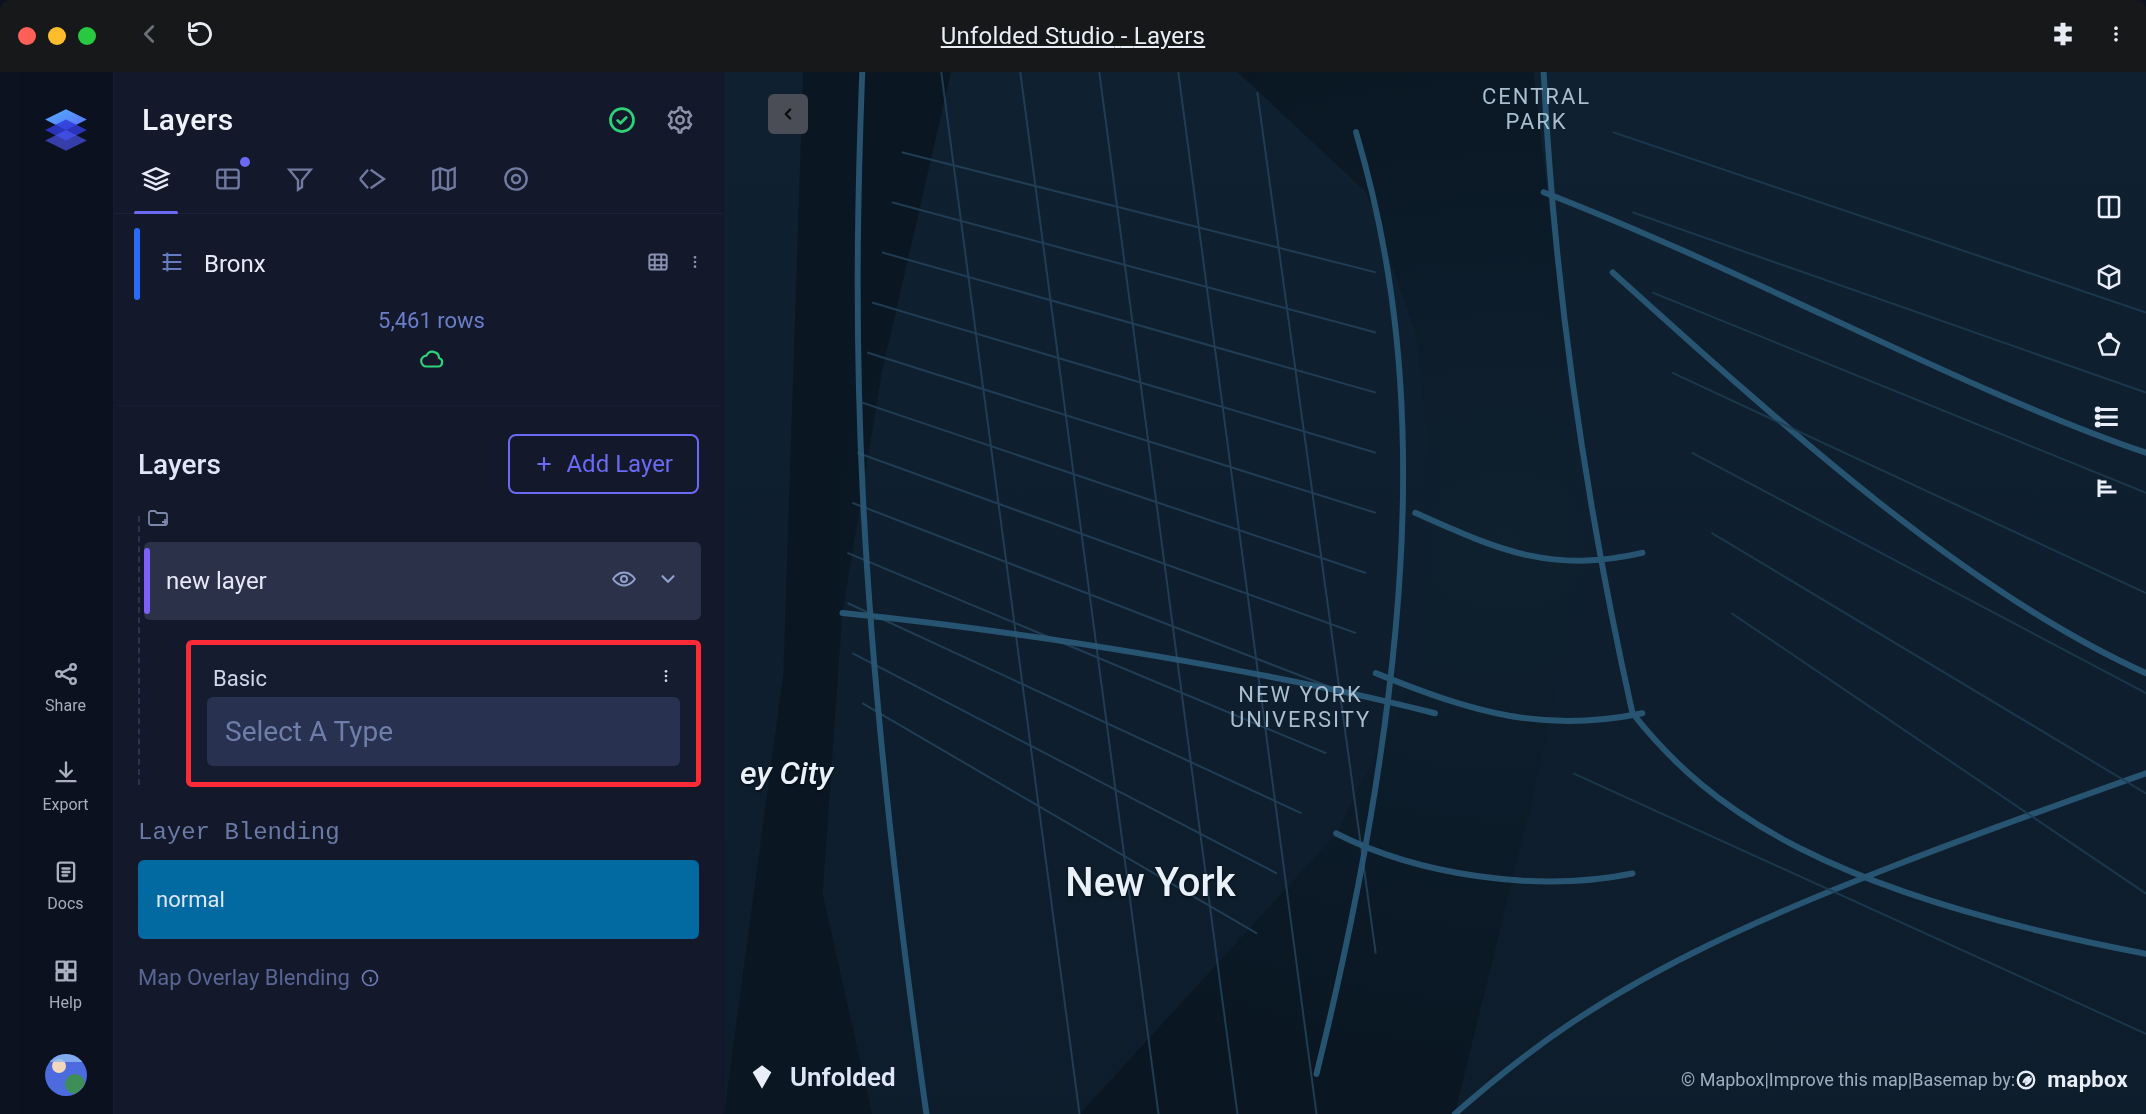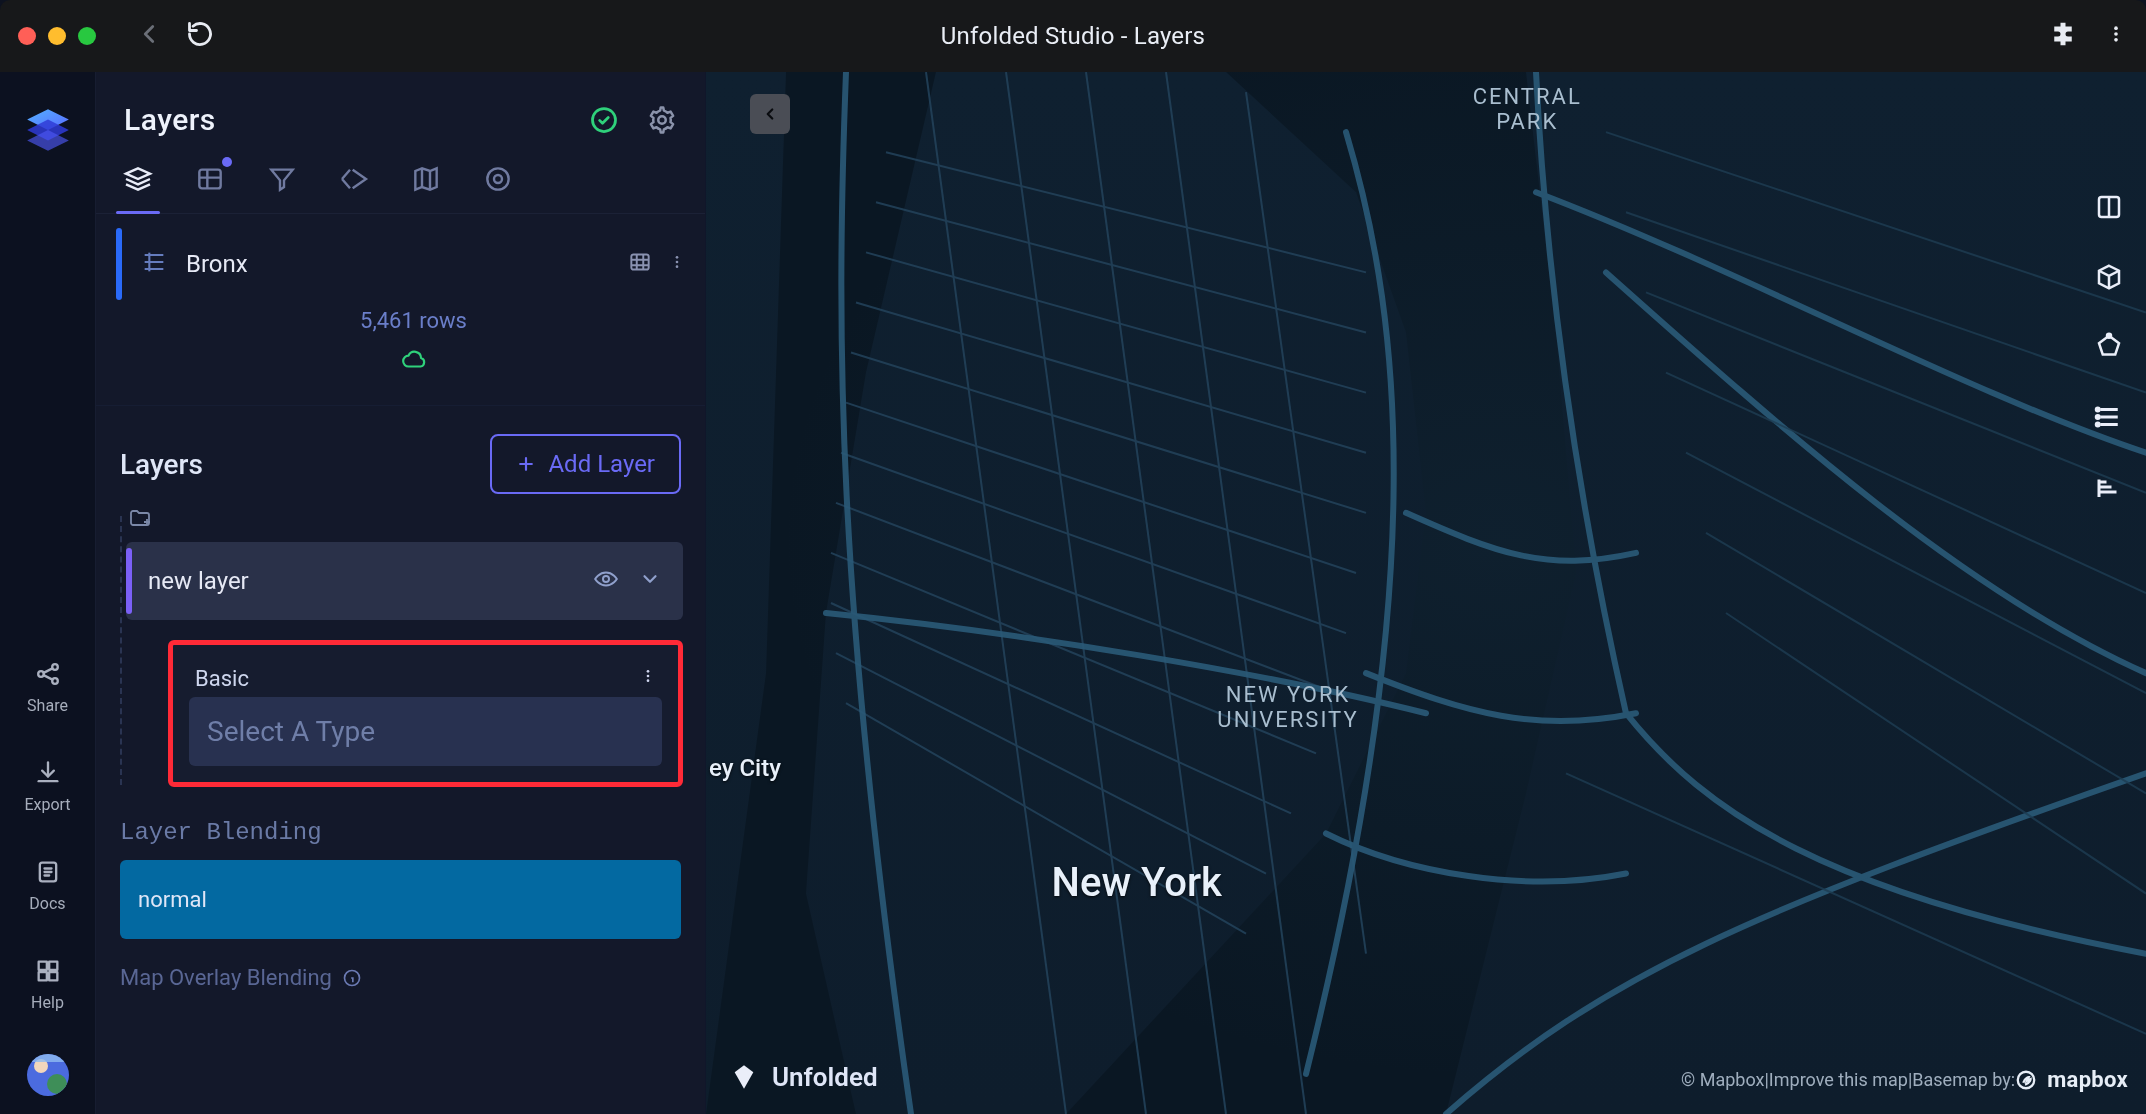--- a/index.html
+++ b/index.html
@@ -71,20 +71,21 @@
   .nav-btns { display: flex; gap: 22px; margin-left: 38px; align-items: center; color: #cfd3dc; }
   .nav-back { color: #6b6f78; }
   .titlebar .title {
     position: absolute;
     left: 0; right: 0;
     text-align: center;
     font-size: 24px;
     letter-spacing: .2px;
     color: #e9edf5;
     pointer-events: none;
+    text-decoration: underline;
   }
   .title .tseg { pointer-events: auto; }
   .titlebar-right { margin-left: auto; display: flex; gap: 28px; align-items: center; color: #e9edf5; }
 
   
   .main {
     flex: 1;
     display: flex;
     min-height: 0;
     background: var(--bg);
@@ -94,20 +95,21 @@
   
   .rail {
     width: 96px;
     background: #0c1120;
     border-right: 1px solid #171d31;
     display: flex;
     flex-direction: column;
     align-items: center;
     padding: 30px 0 18px;
     gap: 20px;
+    margin-left: 18px;
   }
   .logo { width: 56px; height: 56px; display: flex; align-items: center; justify-content: center; }
   .rail .spacer { flex: 1; }
   .rail-item { display: flex; flex-direction: column; align-items: center; gap: 8px; color: #a6adbb; cursor: pointer; padding: 12px 0; width: 100%; }
   .rail-item .label { font-size: 16px; }
   .avatar { width: 42px; height: 42px; border-radius: 50%; overflow: hidden; margin-top: 10px; box-shadow: 0 0 0 2px #0c1120; }
   .avatar svg { display: block; }
 
   
   .sidebar {
@@ -584,21 +586,21 @@
         </div>
 
         <div class="map-label" style="top:12px; left:48%; width:260px; font-size:22px;">
           <div>CENTRAL</div>
           <div>PARK</div>
         </div>
         <div class="map-label" style="top:610px; left:30%; width:300px; font-size:22px;">
           <div>NEW YORK</div>
           <div>UNIVERSITY</div>
         </div>
-        <div class="city" style="top:682px; left:3px; font-size:24px;">ey City</div>
+        <div class="city" style="top:682px; left:16px; font-size:32px;font-style:italic;">ey City</div>
         <div class="city" style="top:787px; left:24%;">New York</div>
 
         <div class="map-back">
           <svg width="18" height="18" viewBox="0 0 24 24" fill="none" stroke="#0a0c10" stroke-width="3" stroke-linecap="round" stroke-linejoin="round">
               <path d="M15 6l-6 6 6 6"></path>
             </svg>
         </div>
 
         <div class="map-rail">
           <span class="mrc">

